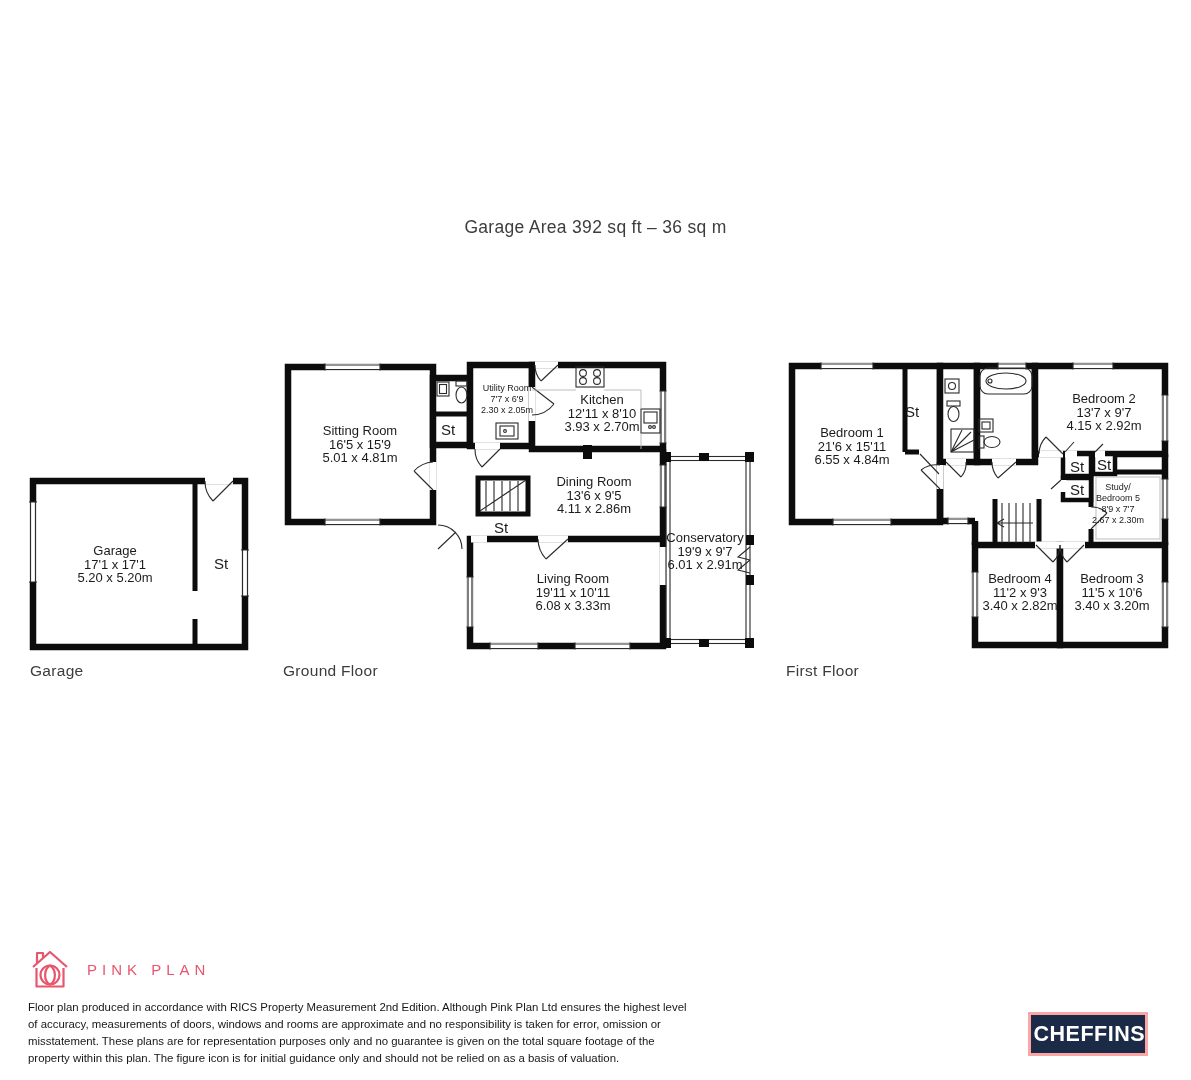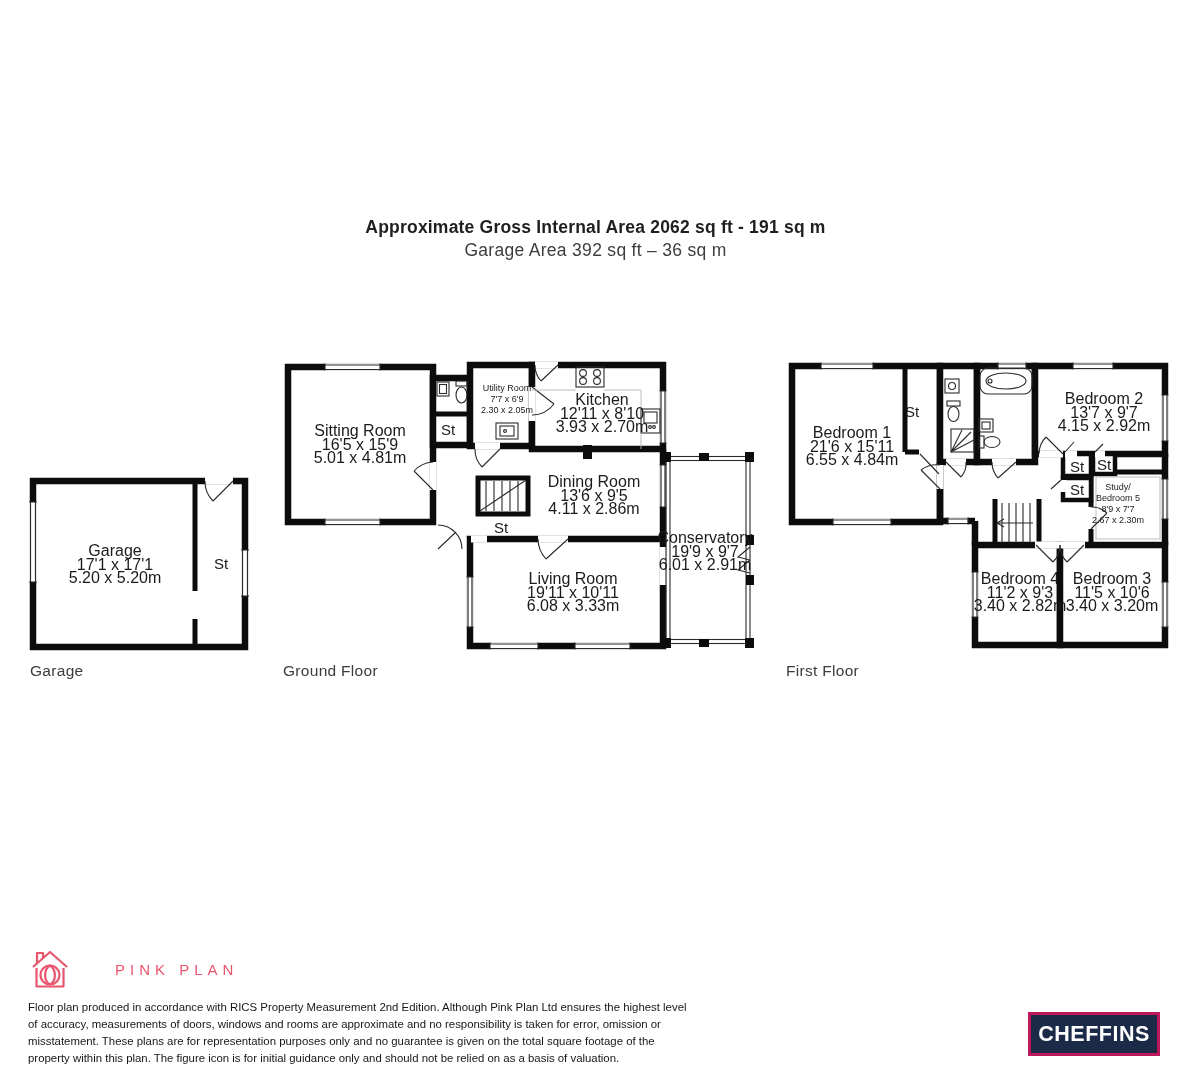--- a/index.html
+++ b/index.html
@@ -18,42 +18,41 @@
   .w5{stroke-width:5;}
   .cut{fill:#ffffff;stroke:none;}
   .winl{stroke:#2b2b2b;stroke-width:1.2;fill:none;}
   .thin{stroke:#2b2b2b;stroke-width:1.1;fill:none;}
   .arc{stroke:#2b2b2b;stroke-width:1.1;fill:none;}
   .lt{stroke:#b5b5b5;stroke-width:0.9;fill:none;}
   .post{fill:#0c0c0c;}
 
   
   .room-label{position:absolute;transform:translate(-50%,-50%);text-align:center;
-              font-size:16px;line-height:13.5px;color:#1b1b1b;white-space:nowrap;}
+              font-size:13px;line-height:13.5px;color:#1b1b1b;white-space:nowrap;}
   .room-label.small{font-size:9px;line-height:11px;}
   .st{position:absolute;transform:translate(-50%,-50%);font-size:15px;color:#1b1b1b;}
   .floor-label{position:absolute;font-size:15.5px;color:#3c3c3c;letter-spacing:.3px;}
 
   
   .pinkplan{position:absolute;left:28px;top:946px;display:flex;align-items:center;gap:15px;}
-  .pinkplan .txt{font-size:15px;letter-spacing:5px;color:#E8566E;font-weight:500;margin-left:28px;}
+  .pinkplan .txt{font-size:15px;letter-spacing:5px;color:#E8566E;font-weight:500;}
   .disclaimer{position:absolute;left:28px;top:999px;width:664px;font-size:11.4px;
               line-height:17px;color:#161616;}
-  .cheffins{position:absolute;left:1028px;top:1012px;width:132px;height:44px;
-            background:#1B2A47;border:3px solid #be185d;box-sizing:border-box;
-            display:flex;align-items:center;justify-content:center;}
+  .cheffins{position:absolute;left:1028px;top:1012px;width:120px;height:44px;
+            background:#1B2A47;border:3px solid #fca5a5;box-sizing:border-box;
+            display:flex;align-items:center;justify-content:flex-end;}
   .cheffins span{color:#ffffff;font-weight:bold;font-size:21.5px;letter-spacing:.5px;}
 </style>
 </head>
 <body>
 
 <div class="canvas">
 
   <div class="hdr">
-    <div class="b">Approximate Gross Internal Area 2062 sq ft - 191 sq m</div>
     <div class="r">Garage Area 392 sq ft – 36 sq m</div>
   </div>
 
   <svg class="plan" style="left:25px;top:472px" width="230" height="185" viewBox="0 0 230 185">
     <rect class="room" x="8" y="9" width="212" height="166"></rect>
     <path class="w w5" d="M170 12 V119 M170 147 V172"></path>
 
     <rect class="cut" x="180" y="4.5" width="28" height="8"></rect>
     <path class="arc" d="M208 9 L188 29 M188 29 A 28 28 0 0 1 180 9"></path>
 

